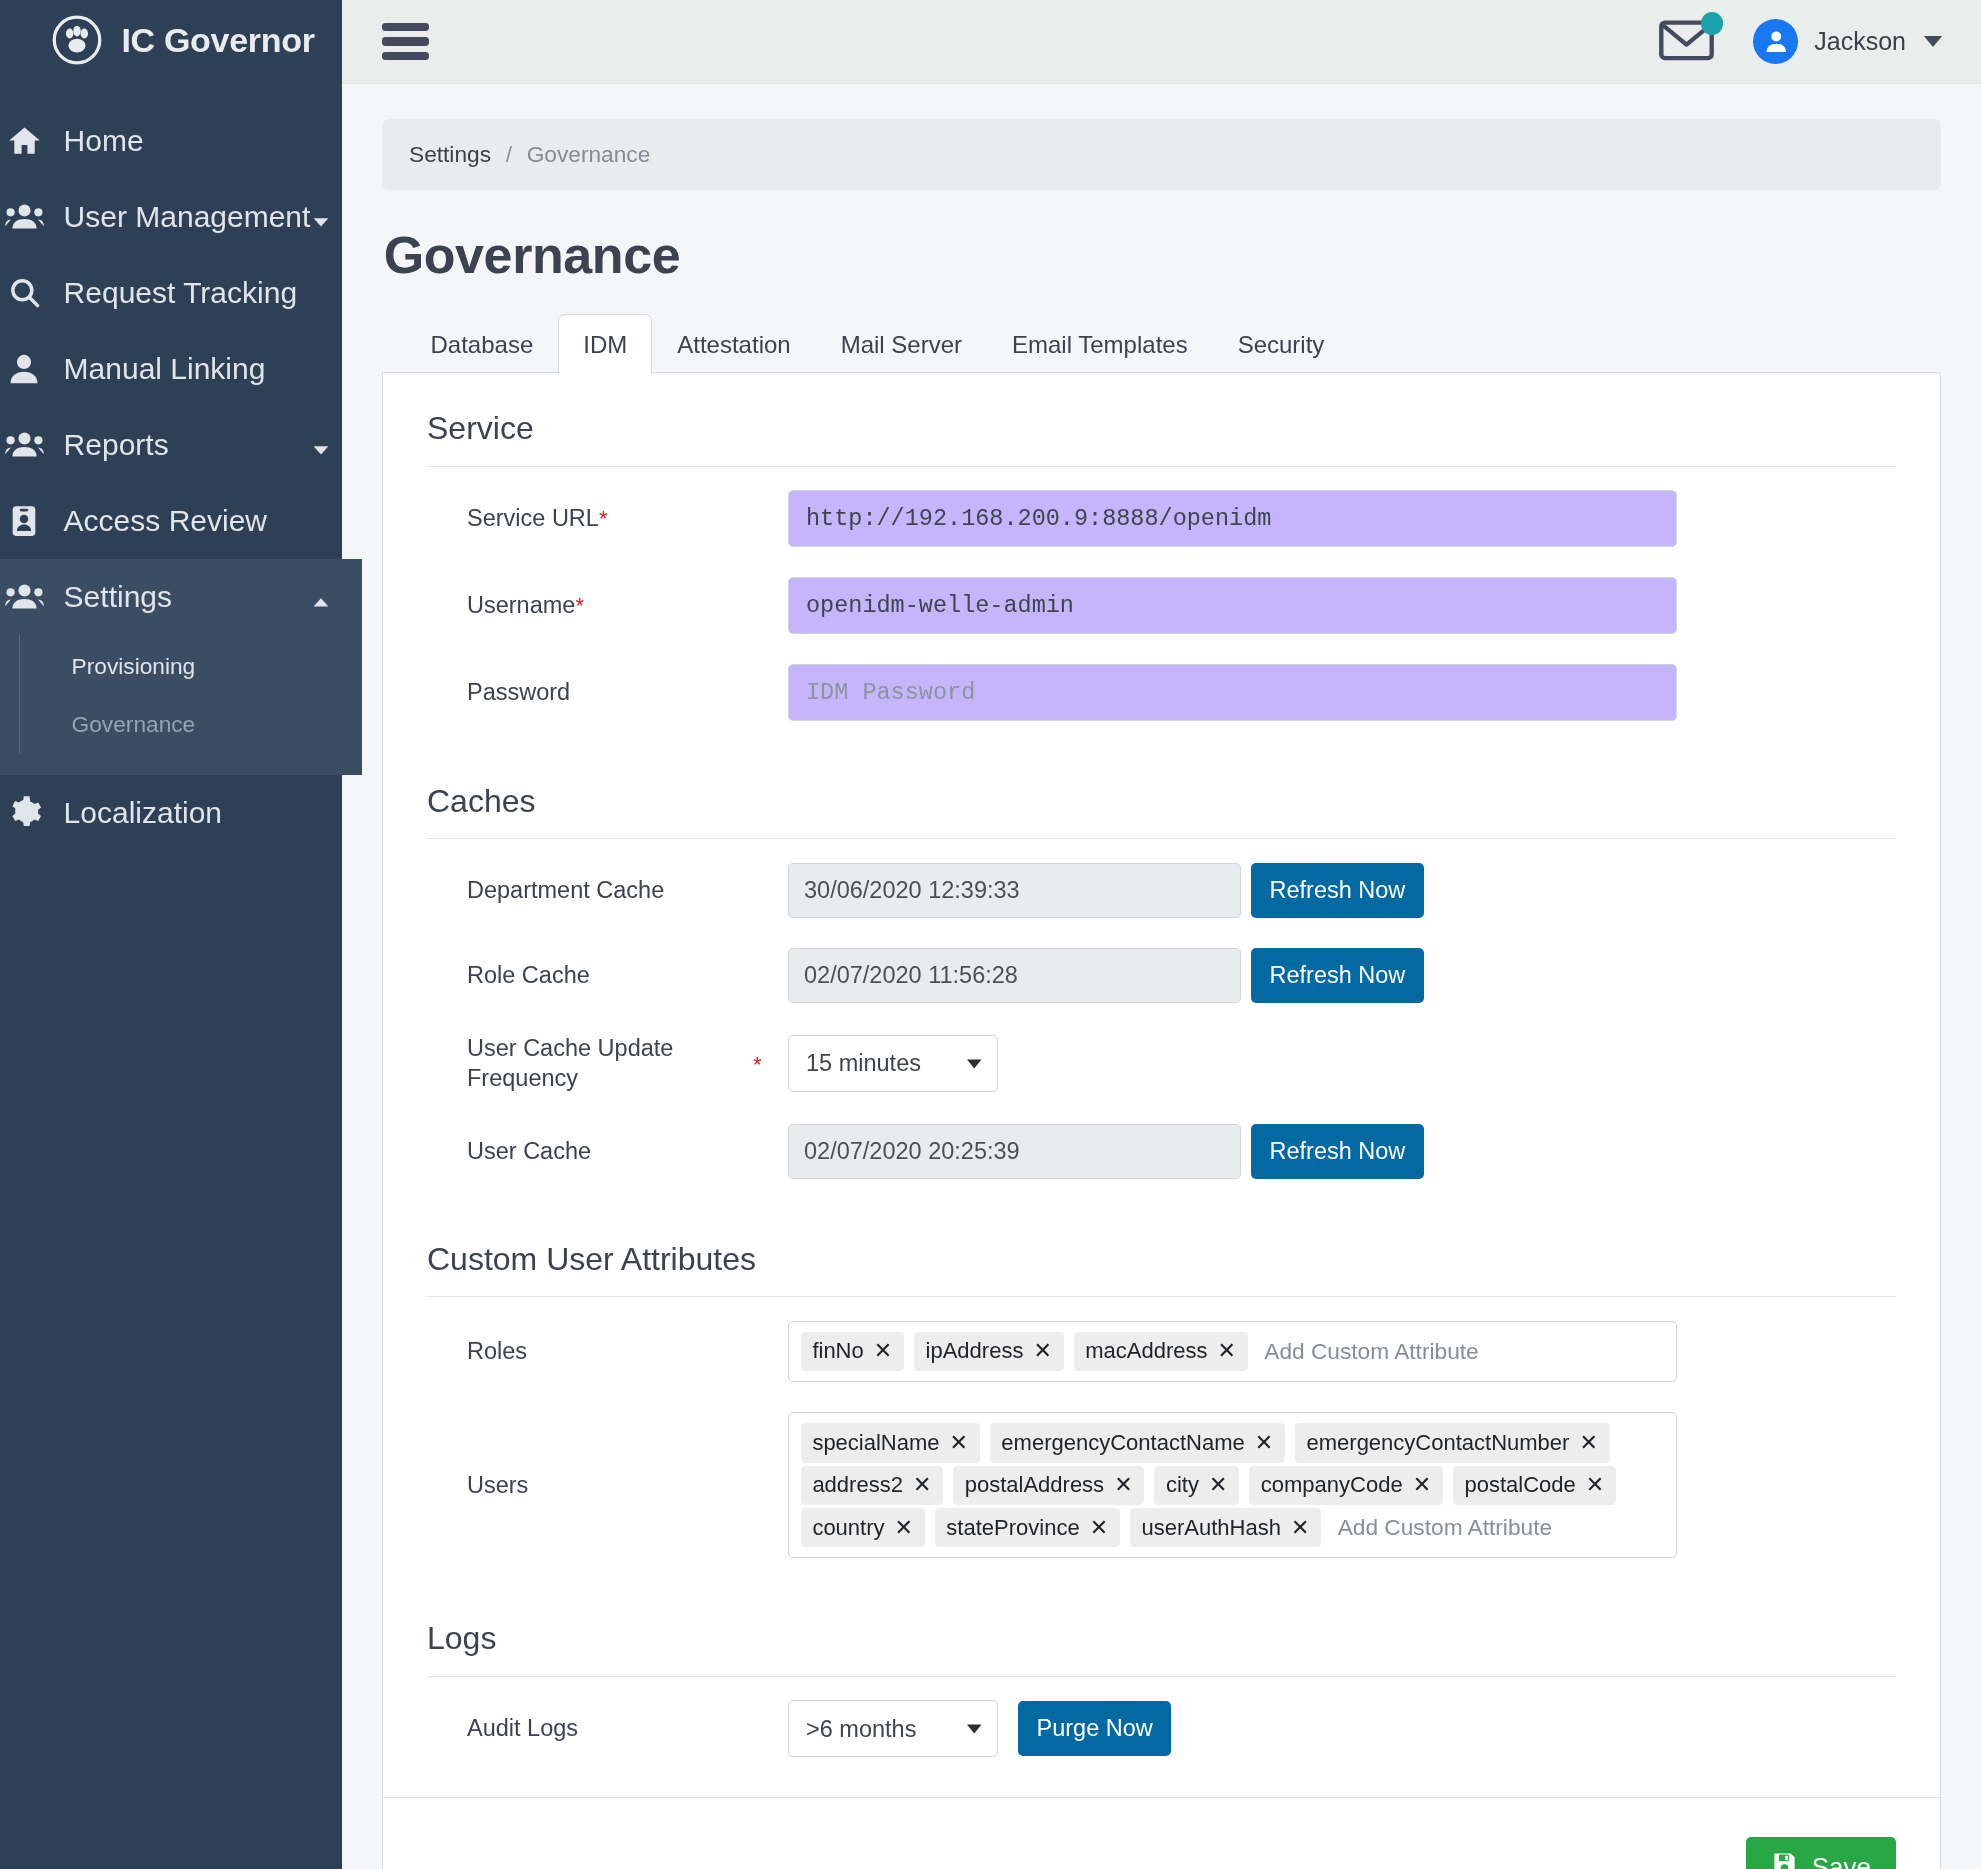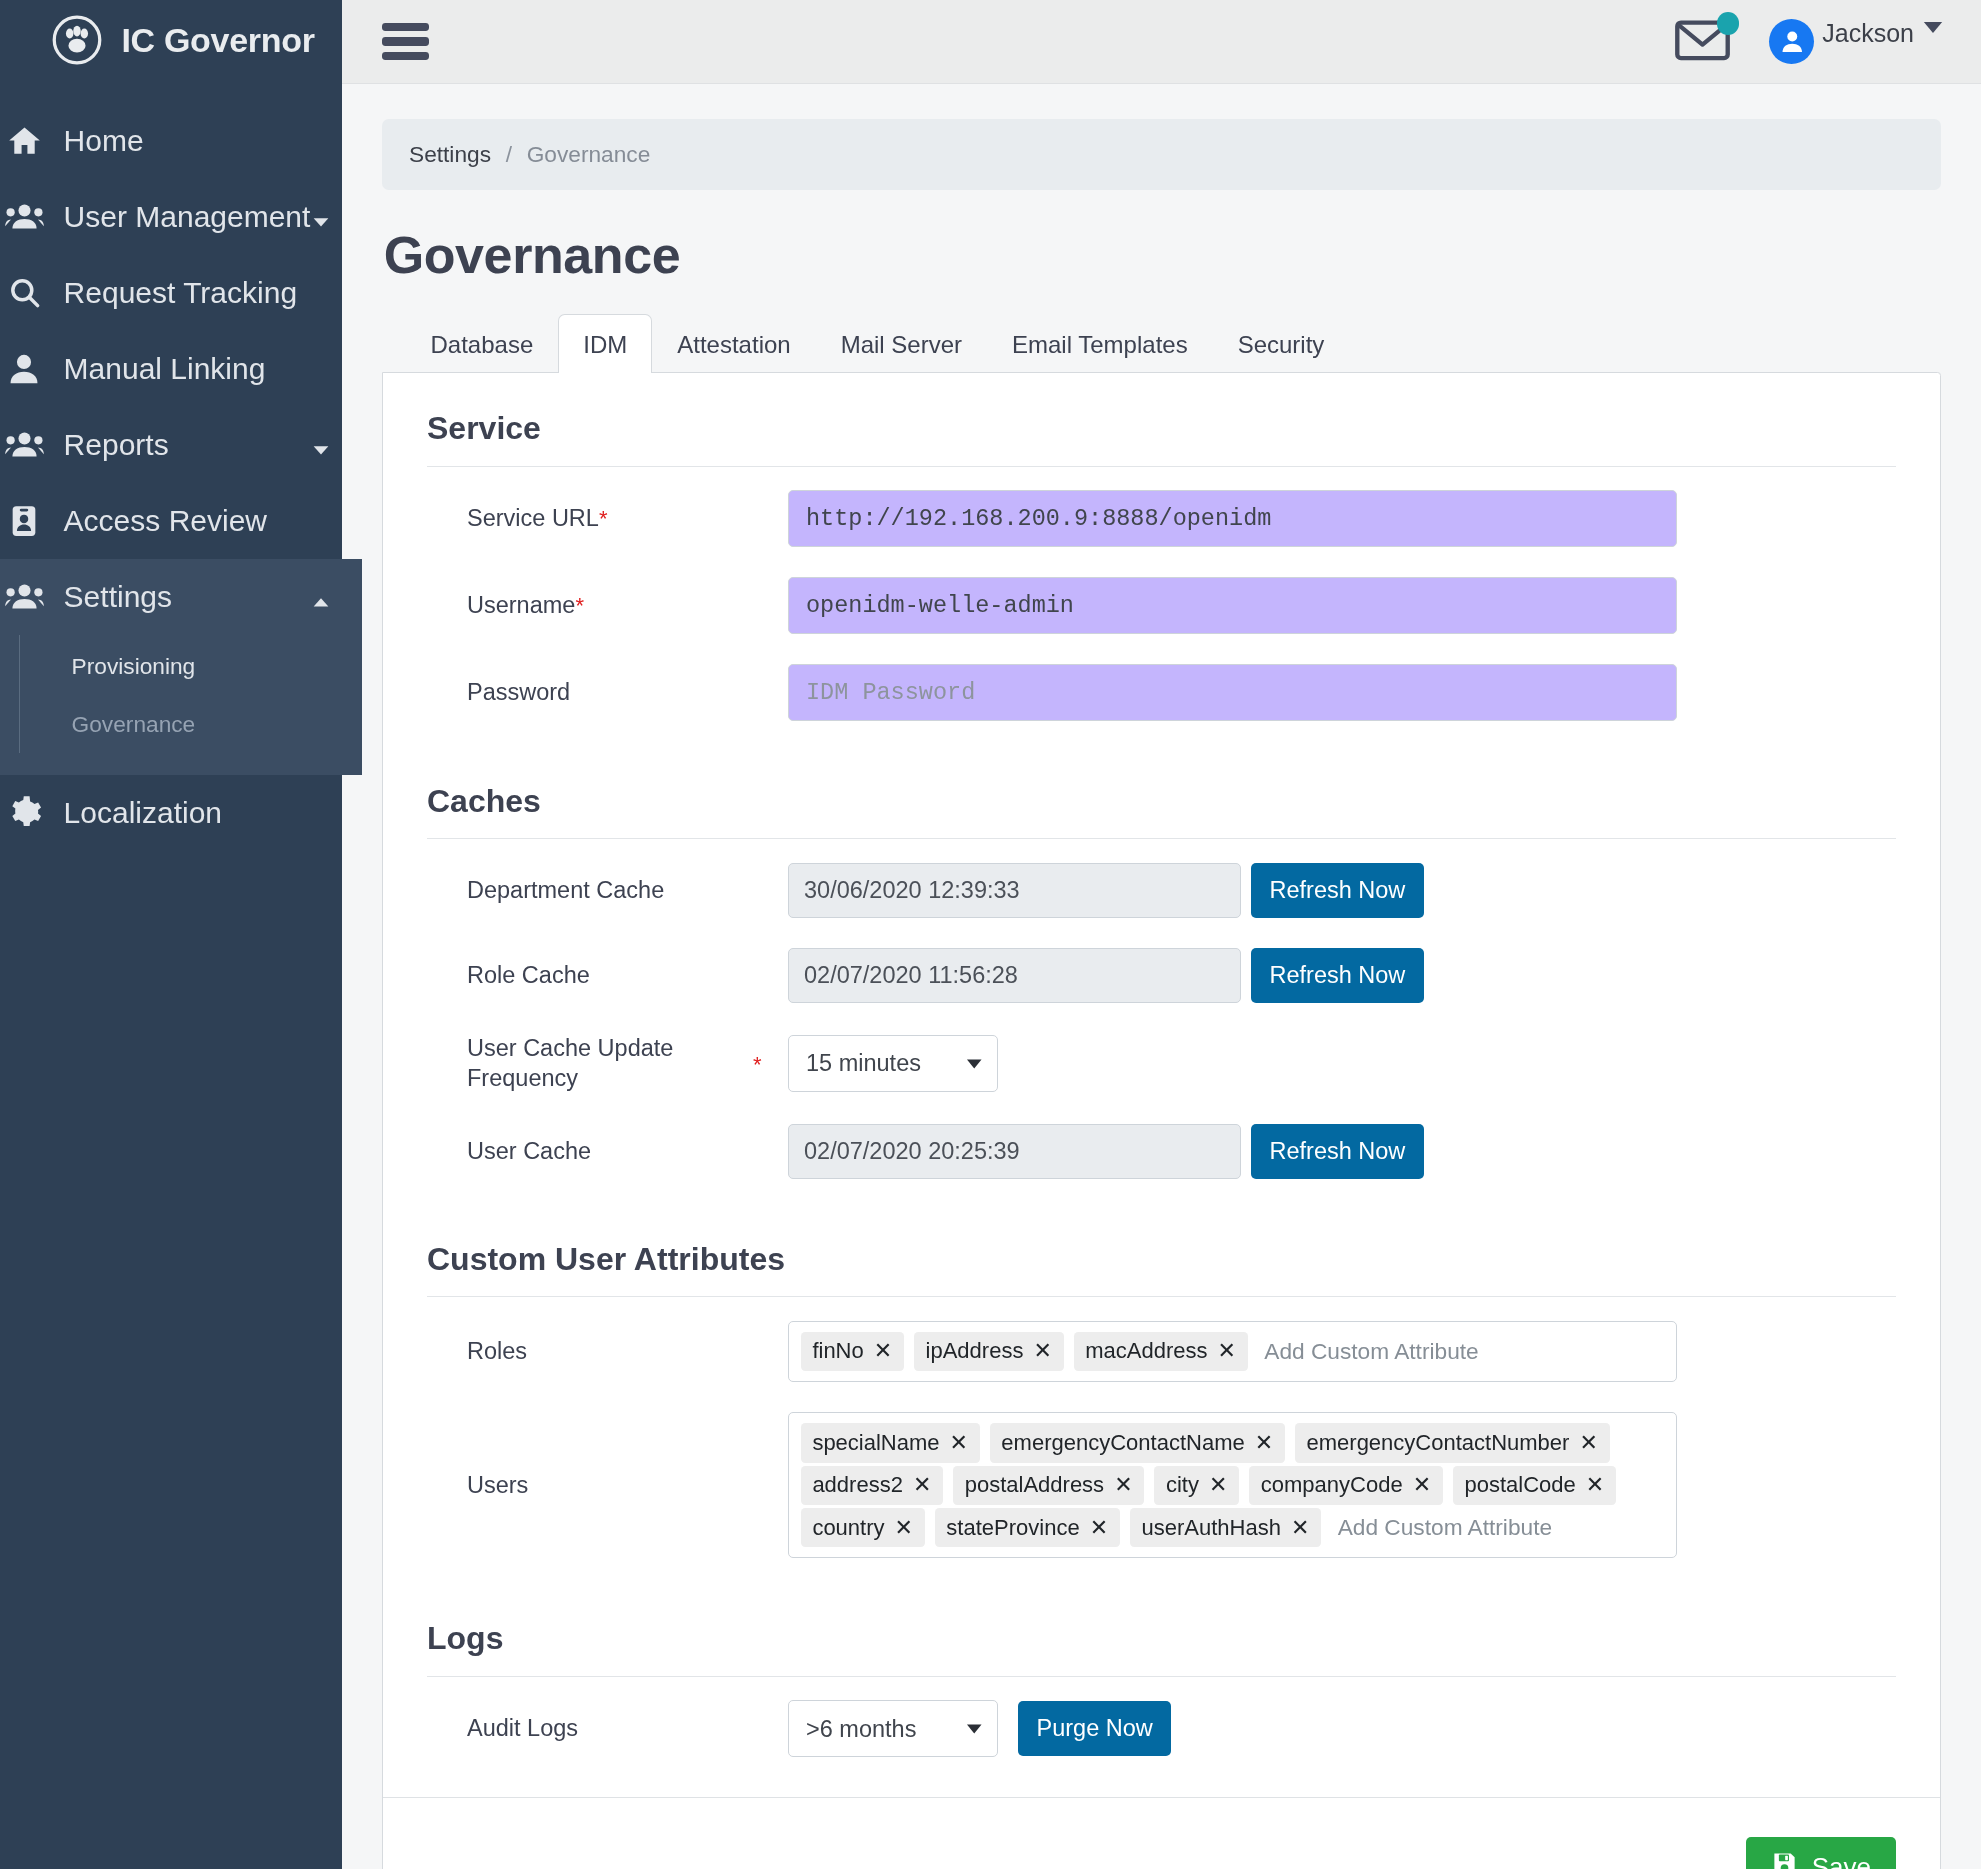--- a/index.html
+++ b/index.html
@@ -107,21 +107,21 @@
     display: block; height: 8.4px; border-radius: 3.4px; background: #454b5e;
   }
   .topbar-spacer { flex: 1; }
   .mail-wrap { position: relative; margin-right: 39px; cursor: pointer; }
   .badge-dot {
     position: absolute;
     top: -6.7px; right: -9.2px;
     width: 22.7px; height: 22.7px; border-radius: 50%;
     background: #1aa3ad;
   }
-  .user-chip { display: flex; gap: 8px; cursor: pointer; }
+  .user-chip { display: flex; align-items: center; gap: 16px; cursor: pointer; }
   .avatar {
     width: 45px; height: 45px; border-radius: 50%;
     background: #1778f2;
     display: flex; align-items: center; justify-content: center;
   }
   .user-name { font-size: 25px; color: #3c4049; }
   .chev-down-dark { width: 22px; height: 17px; }
 
   .content {
     flex: 1;
@@ -178,21 +178,21 @@
     position: relative;
     z-index: 1;
   }
 
   .section-title {
     font-size: 32px;
     color: #3d4251;
     padding-bottom: 18.5px;
     border-bottom: 0.8px solid #e2e5e8;
     margin: 0 0 8.4px 0;
-    font-weight: bold;
+    font-weight: normal;
   }
   .section-title.spaced { margin-top: 47px; }
 
   .row {
     display: flex;
     align-items: center;
     padding: 15px 0;
     min-height: 59px;
   }
   .row-label {

